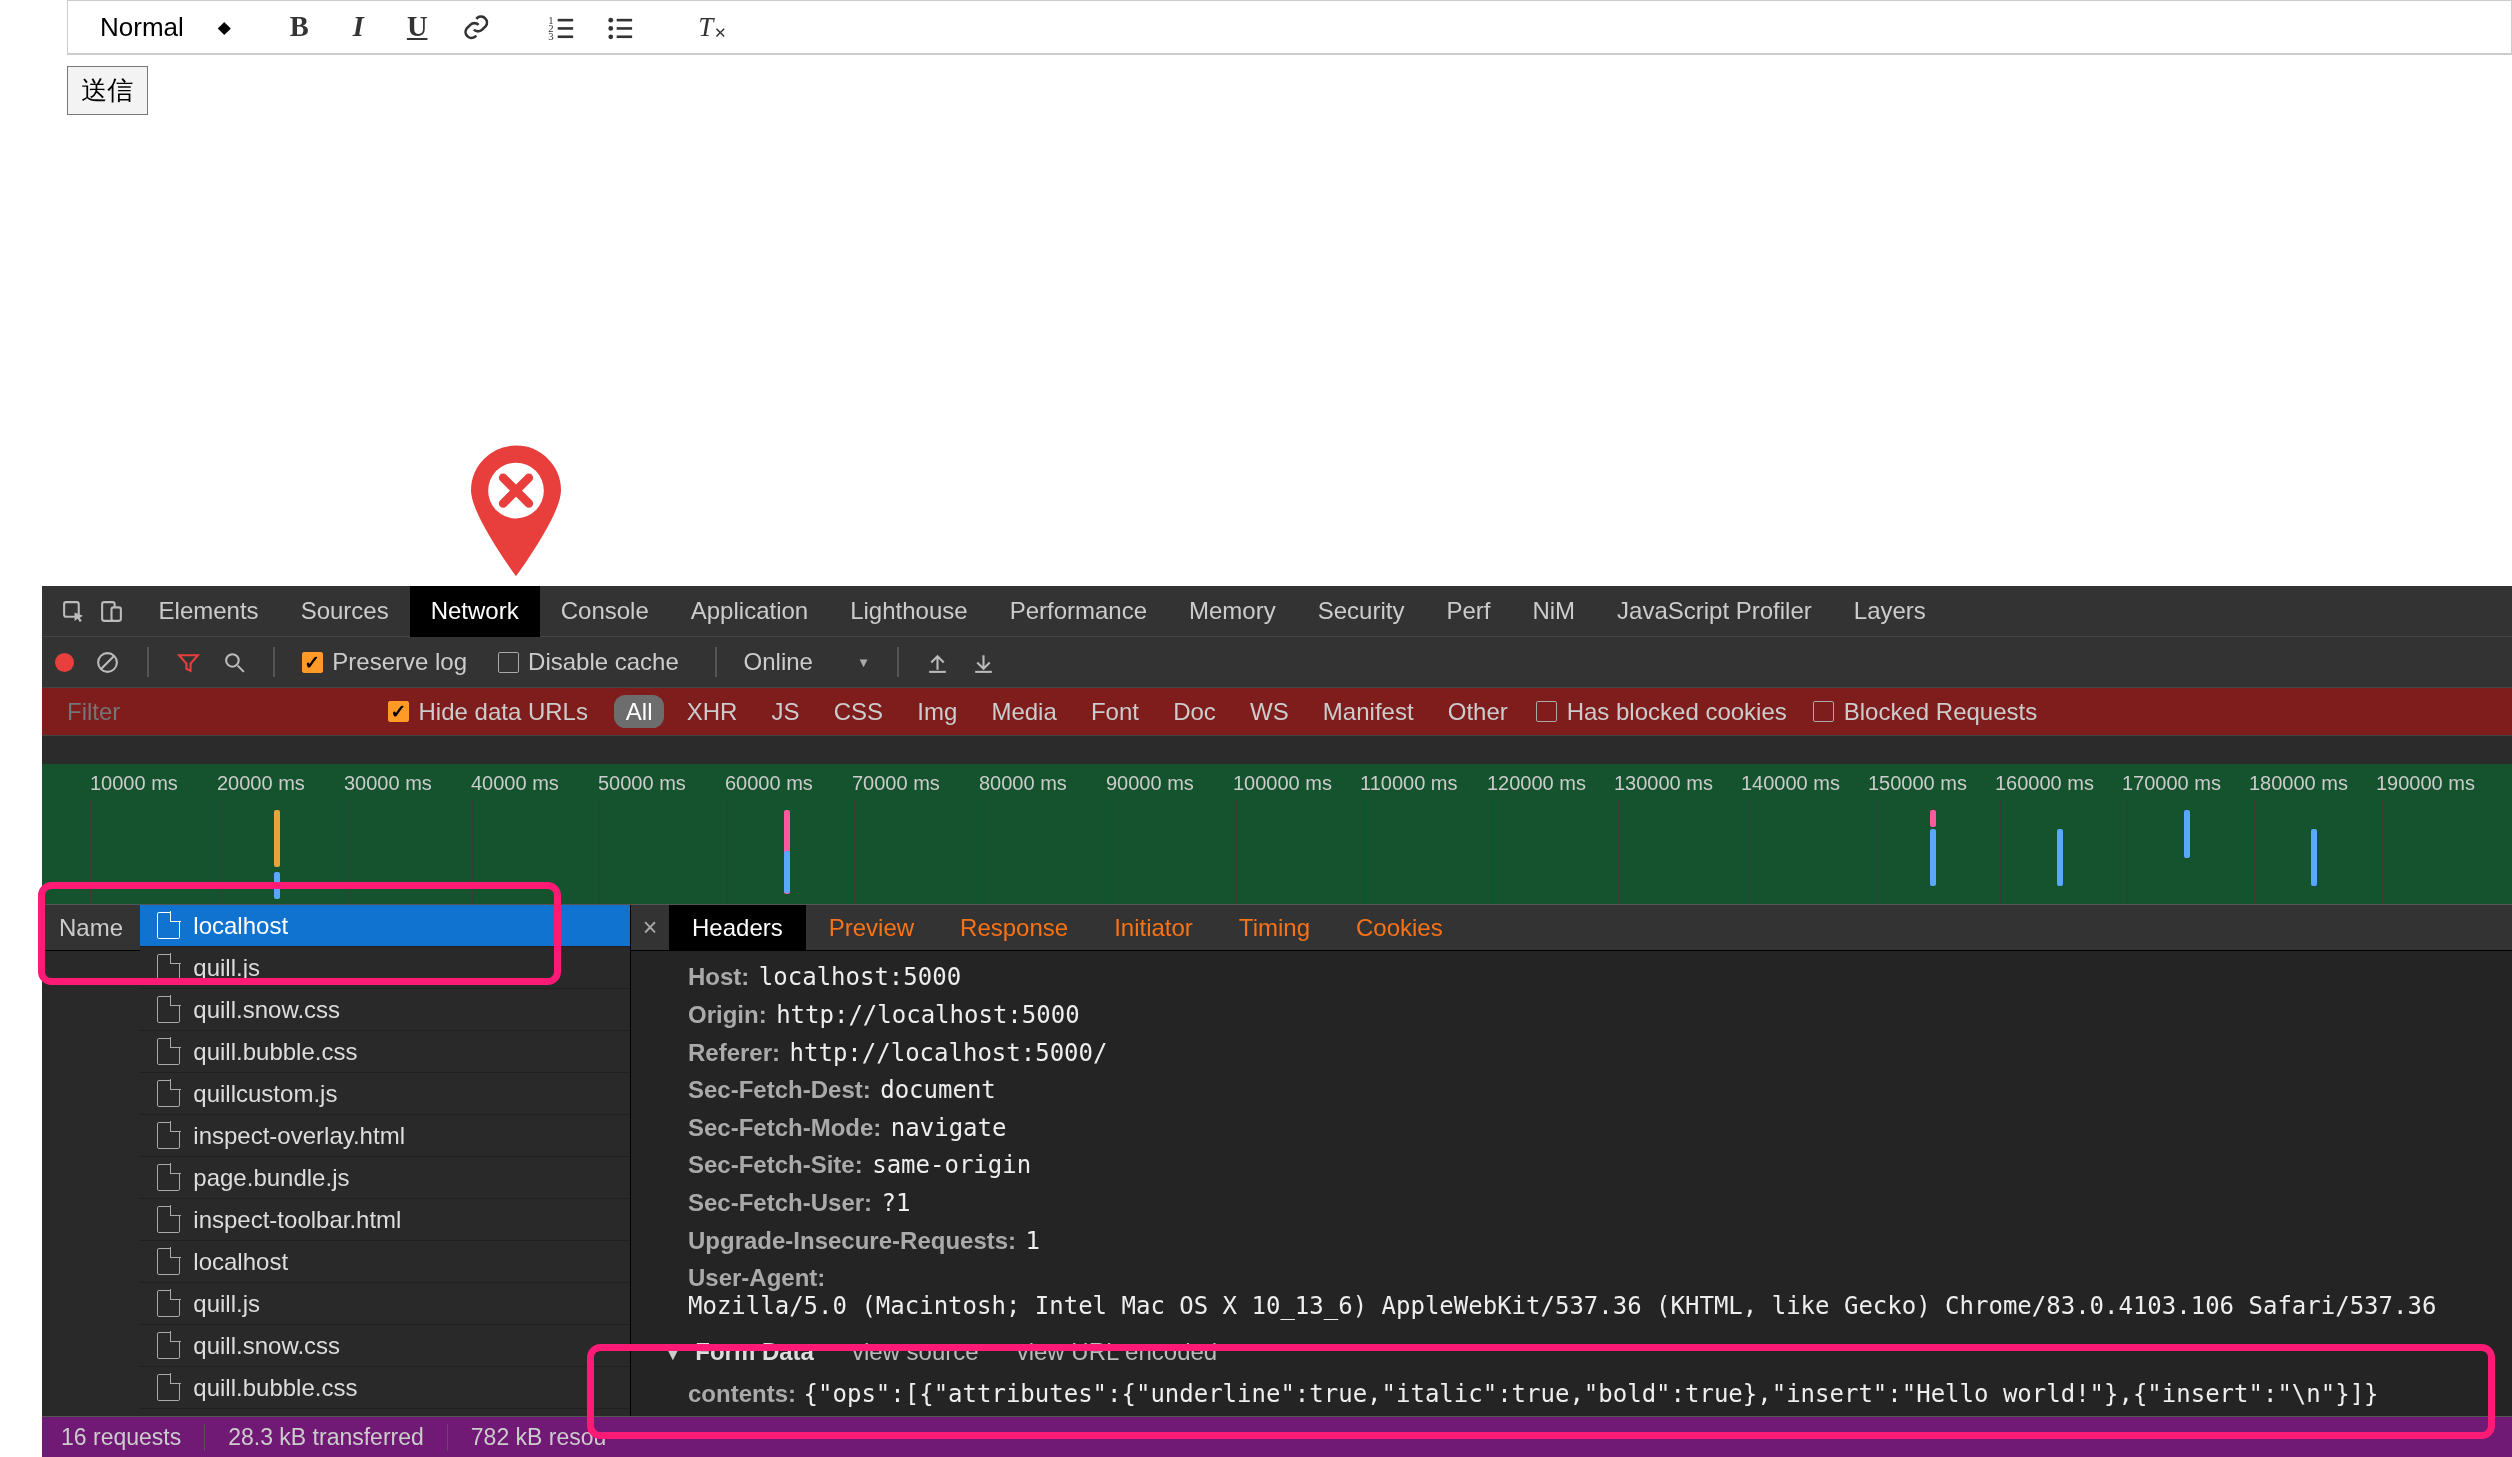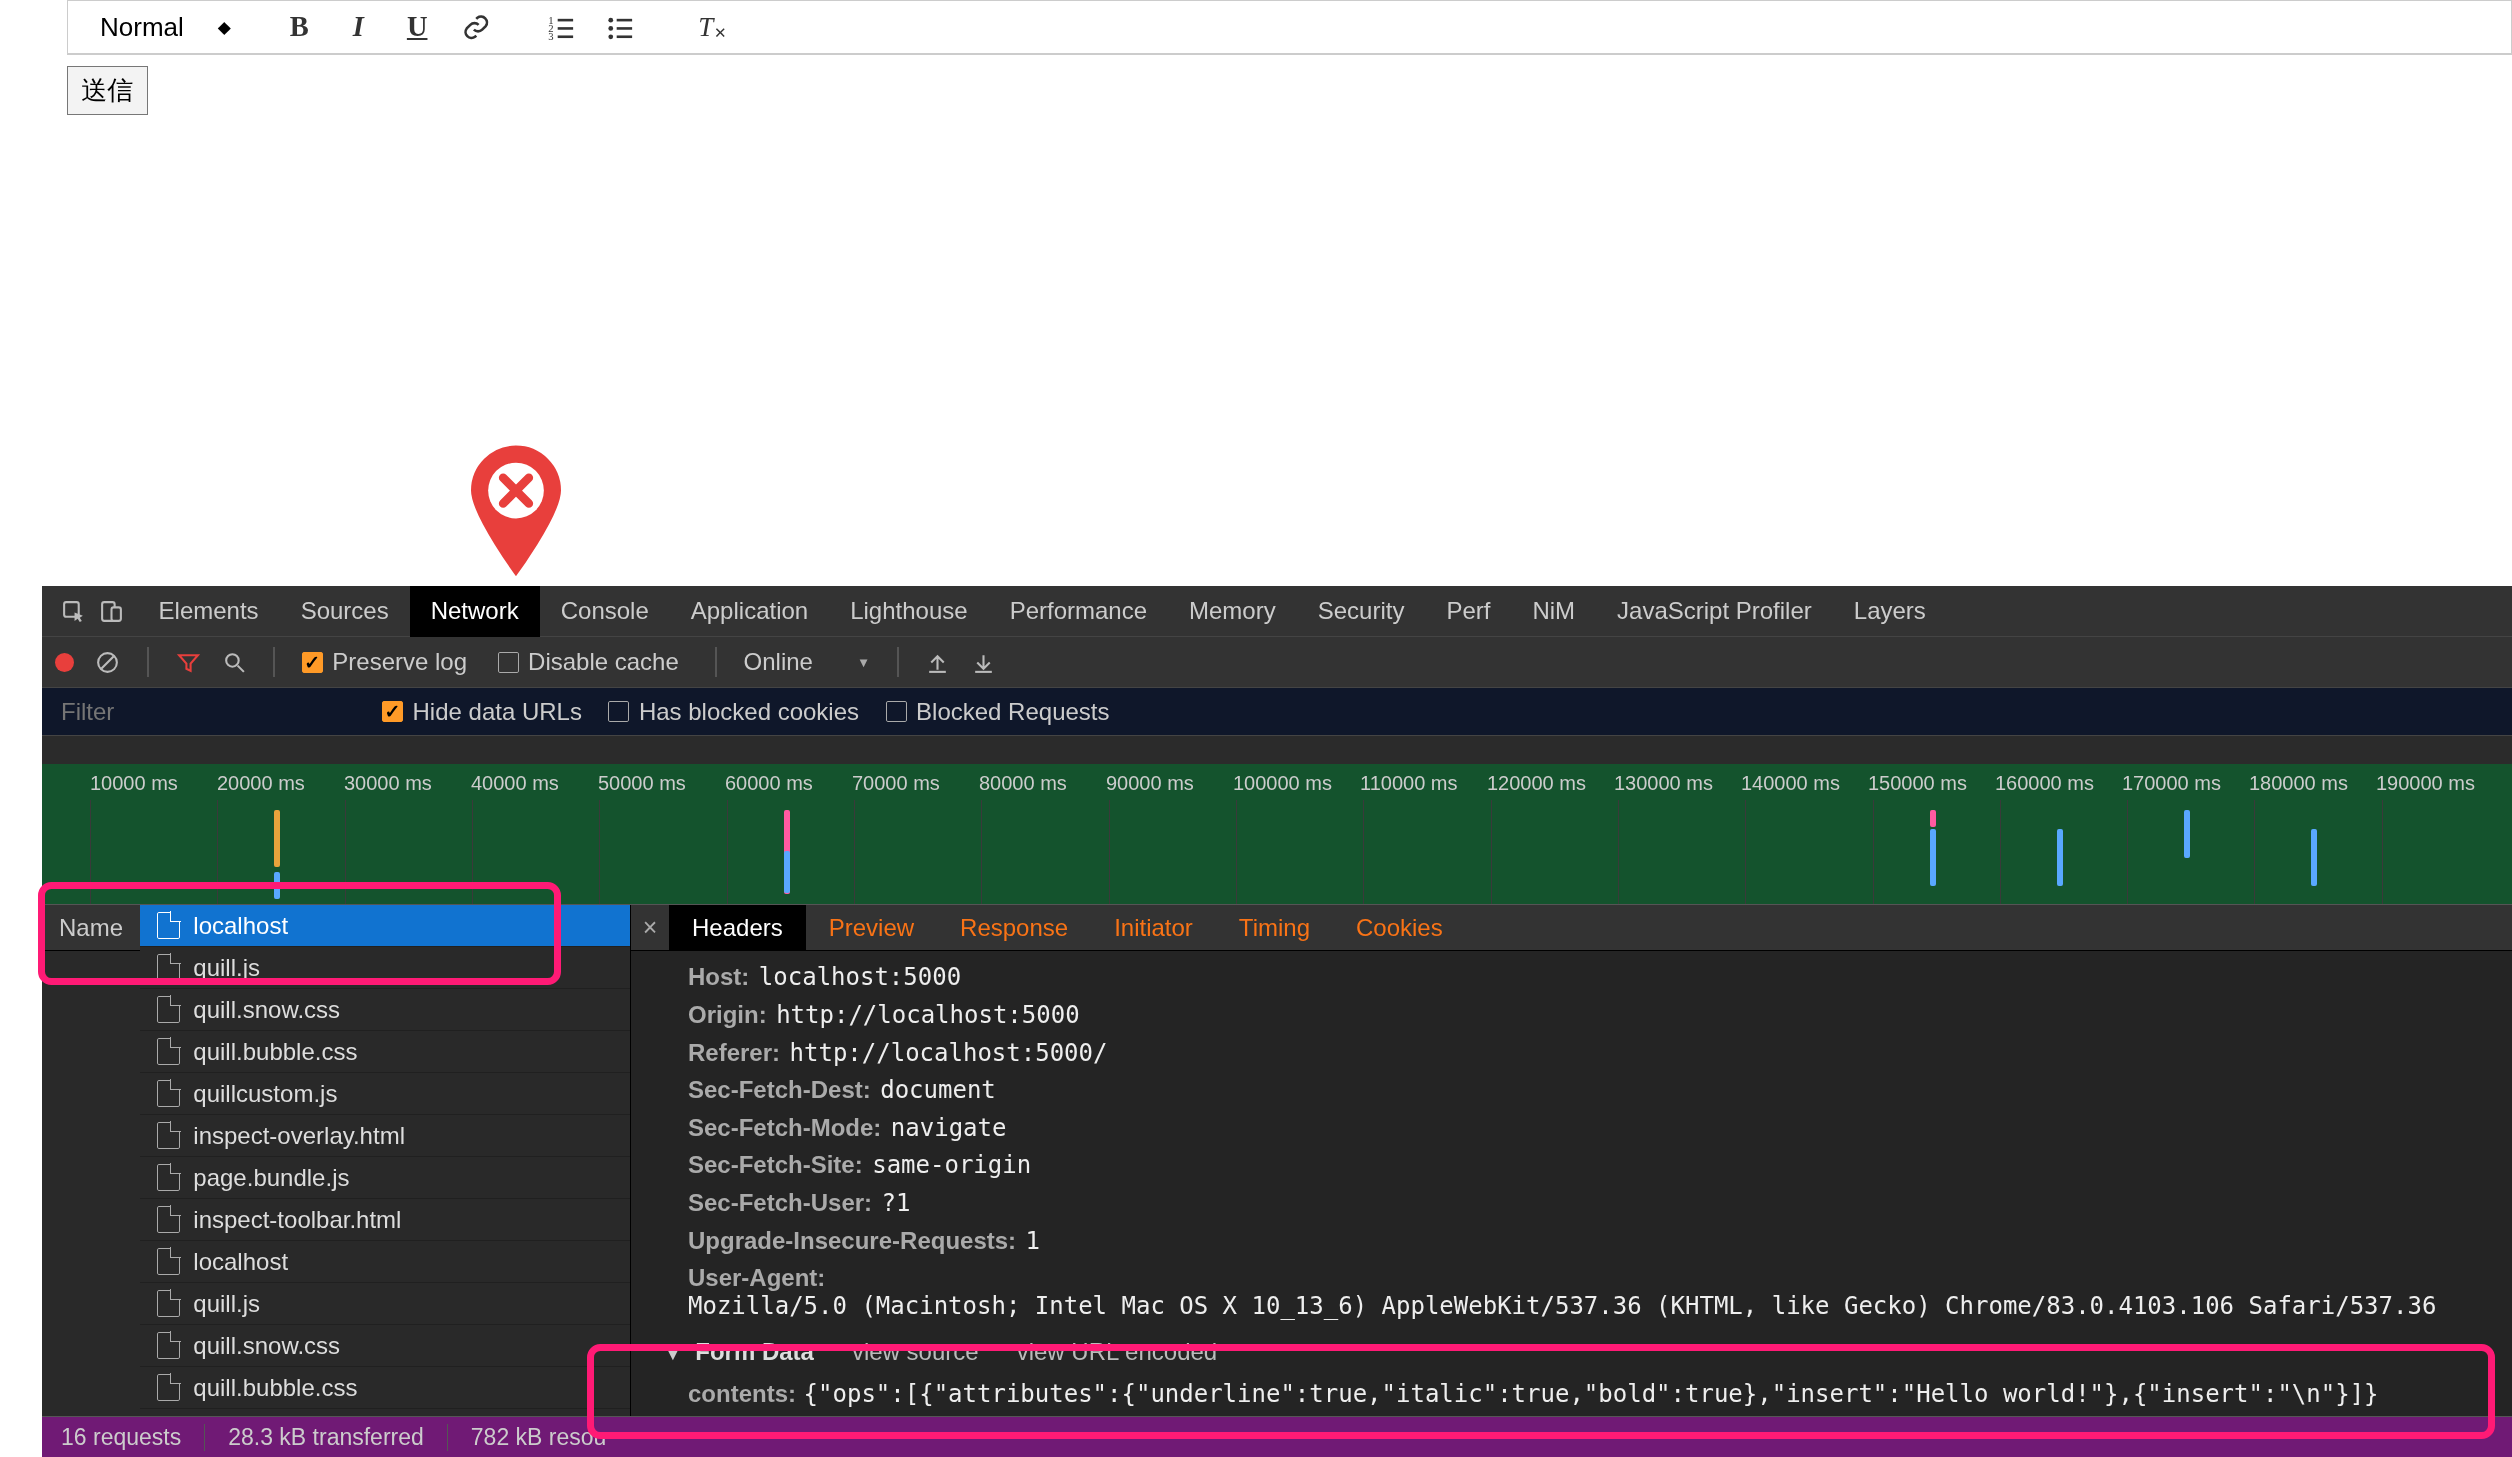--- a/index.html
+++ b/index.html
@@ -49,22 +49,22 @@
 .tool-ico{width:25px;height:25px;}
 .tool-ico svg{width:100%;height:100%;stroke:#bbb;fill:none;stroke-width:2;}
 .filter-ico svg{stroke:#e83f3c;}
 .divider{width:1.9px;height:30px;background:#555;margin:0 5.7px;}
 .chk{display:flex;align-items:center;gap:9.5px;cursor:pointer;padding-right:9.5px;}
 .chk .box{width:21px;height:21px;border:1.9px solid #aaa;border-radius:1.9px;display:flex;align-items:center;justify-content:center;}
 .chk .box.on{background:#ff9a27;border-color:#ff9a27;color:#000;font-weight:800;font-size:19px;}
 .online-sel{display:flex;align-items:center;gap:44px;color:#ccc;cursor:pointer;}
 .online-sel .tri{font-size:13.3px;color:#aaa;}
 
-.dt-filterbar{display:flex;align-items:center;height:48px;background:#0f172a;
-  border-bottom:1px solid #444; padding:0 19px; gap:17px;}
+.dt-filterbar{display:flex;align-items:center;height:48px;background:#7f1d1d;
+  border-bottom:1px solid #444; padding:0 25px; gap:17px;}
 .filter-input{background:transparent;border:none;color:#aaa;font-size:24px;width:304px;outline:none;}
 .type-pill{padding:2.9px 11.4px;border-radius:11.4px;color:#ccc;cursor:pointer;}
 .type-pill.on{background:#6d6d6d;color:#fff;}
 
 .waterfall{height:141px;background:#14532d;border-bottom:1px solid #555;position:relative;margin-top:28px;}
 .wf-ruler{display:flex;padding:7.6px 0 0 48px;gap:0;position:relative;font-size:20px;color:#ccc;}
 .wf-tick{width:127px;flex:0 0 127px;white-space:nowrap;position:relative;}
 .wf-cols{position:absolute;left:48px;right:0;top:36px;bottom:0;}
 .wf-col{position:absolute;top:0;bottom:0;width:127px;border-left:1px solid #3a3a3a;}
 .wf-bar{position:absolute;width:5.7px;border-radius:1.9px;}
@@ -245,20 +245,33 @@
           <line x1="4" y1="21" x2="20" y2="21"></line>
         </svg></span>
   </div>
 
   <div class="dt-filterbar">
     <input class="filter-input" placeholder="Filter" style="">
     <label class="chk">
       <span class="box on">✓</span>
       <span>Hide data URLs</span>
     </label>
+    <div id="type-filters" style="display:flex;gap:11.4px;">
+        <span class="type-pill on">All</span>
+        <span class="type-pill">XHR</span>
+        <span class="type-pill">JS</span>
+        <span class="type-pill">CSS</span>
+        <span class="type-pill">Img</span>
+        <span class="type-pill">Media</span>
+        <span class="type-pill">Font</span>
+        <span class="type-pill">Doc</span>
+        <span class="type-pill">WS</span>
+        <span class="type-pill">Manifest</span>
+        <span class="type-pill">Other</span>
+      </div>
     <label class="chk">
       <span class="box"></span>
       <span>Has blocked cookies</span>
     </label>
     <label class="chk">
       <span class="box"></span>
       <span>Blocked Requests</span>
     </label>
   </div>
 

